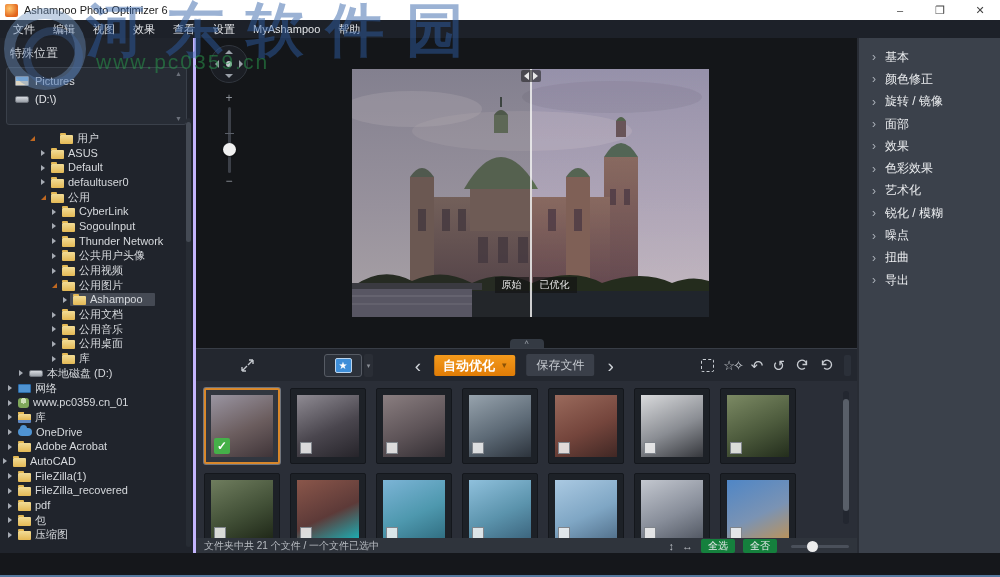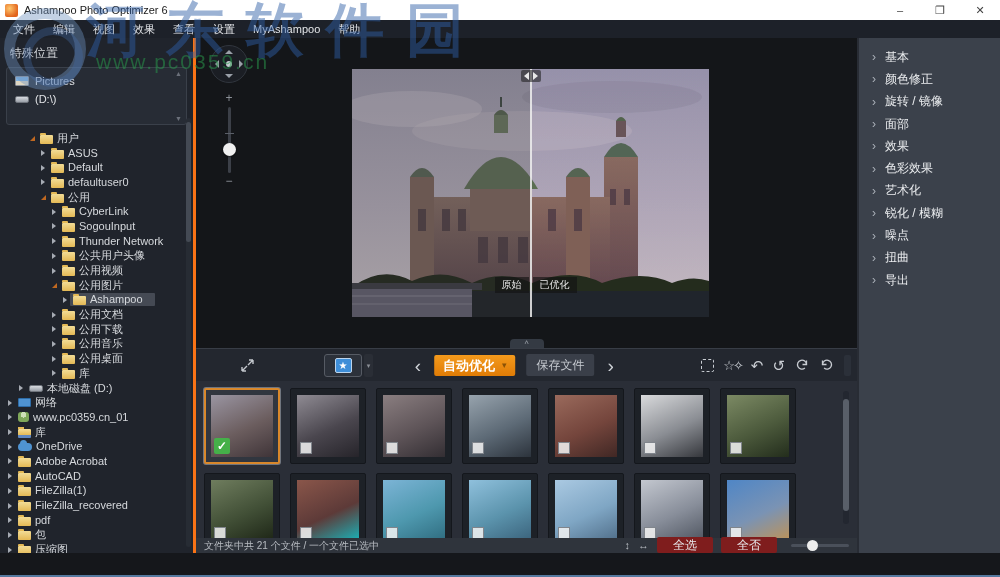--- a/index.html
+++ b/index.html
@@ -32,21 +32,21 @@
 .wm{position:absolute;left:0;top:0;width:700px;height:150px;pointer-events:none;z-index:50}
 .wm-ring{position:absolute;left:4px;top:8px;width:82px;height:82px;border:11px solid rgba(110,145,190,.42);border-radius:50%}
 .wm-ring::before{content:"";position:absolute;left:8px;top:8px;width:44px;height:44px;border:8px solid rgba(70,110,170,.35);border-radius:50%}
 .wm-name{position:absolute;left:86px;top:-8px;font-size:58px;font-weight:bold;color:rgba(45,95,165,.48);letter-spacing:22px;white-space:nowrap}
 .wm-url{position:absolute;left:96px;top:50px;font-size:21px;font-weight:normal;color:rgba(40,150,75,.55);letter-spacing:2px}
 
 
 .app-body{display:flex;height:515px}
 
 
-.left-panel{width:196px;background:#20242c;border-right:3px solid #f97316;position:relative;overflow:hidden}
+.left-panel{width:196px;background:#20242c;border-right:3px solid #c4b5fd;position:relative;overflow:hidden}
 .lp-header{padding:7px 10px 5px;font-size:12px;color:#d6d9dd}
 .locbox{margin:0 6px;background:#272c35;border:1px solid #3a404a;border-radius:3px;height:58px;padding-top:4px;position:relative}
 .locbox .tiny-arr{position:absolute;right:4px;font-size:7px;color:#6b707a}
 .tiny-up{top:2px}.tiny-dn{bottom:2px}
 .loc-row{display:flex;align-items:center;gap:6px;padding:3px 8px;font-size:11px;color:#e2e4e7}
 .licon{flex:0 0 auto}
 .ic-pictures{width:14px;height:10px;border:1px solid #8a8f98;border-radius:1px;background:linear-gradient(#7fb2e0 55%,#ded6c2 55%)}
 .ic-drive{width:14px;height:7px;background:linear-gradient(#d7dadf,#9aa0a8);border-radius:2px;border:1px solid #70757d}
 .tree{margin-top:6px;font-size:11px;color:#d6d9dd}
 .tree-row{height:14.7px;display:flex;align-items:center;line-height:1;white-space:nowrap}
@@ -126,21 +126,21 @@
 .cb{position:absolute;left:3px;bottom:3px;width:12px;height:12px;background:rgba(245,245,245,.85);border:1px solid #80858c}
 .check{position:absolute;left:3px;bottom:3px;width:16px;height:16px;background:#45b049;border-radius:2px;color:#fff;font-size:12px;font-weight:bold;display:flex;align-items:center;justify-content:center;line-height:1}
 .vscroll{position:absolute;right:8px;top:10px;bottom:14px;width:6px;background:#232730;border-radius:3px}
 .vthumb{position:absolute;top:8px;width:6px;height:112px;background:#595f69;border-radius:3px}
 
 
 .statusbar{height:15px;background:#2f343c;display:flex;align-items:flex-end;padding:0 8px;flex:0 0 auto;position:relative}
 .status-text{font-size:10px;color:#b8bcc2;white-space:nowrap}
 .status-right{margin-left:auto;display:flex;align-items:center;gap:8px}
 .s-glyph{color:#b8bcc2;font-size:11px;line-height:1}
-.s-btn{background:#7f1d1d;border-radius:2px;color:#e8eaed;font-size:12px;line-height:1;padding:2px 16px}
+.s-btn{background:#15803d;border-radius:2px;color:#e8eaed;font-size:10px;line-height:1;padding:2px 7px}
 .s-slider{position:relative;width:58px;height:3px;background:#4a505a;border-radius:2px;margin-left:6px}
 .s-thumb{position:absolute;left:16px;top:-4px;width:11px;height:11px;border-radius:50%;background:#ededed}
 
 
 .right-panel{width:143px;background:#3b414b;border-left:2px solid #282c34;padding-top:8px;overflow:hidden}
 .section{display:flex;align-items:center;gap:9px;height:22.3px;padding-left:13px;color:#eceef0;font-size:12px;white-space:nowrap}
 .chev{color:#aab0b8;font-size:12px;line-height:1}
 </style>
 </head>
 <body>
@@ -239,21 +239,21 @@
       <div class="loc-row">
             <span class="licon ic-pictures"></span>
             <span>Pictures</span>
           </div>
           <div class="loc-row">
             <span class="licon ic-drive"></span>
             <span>(D:\)</span>
           </div>
         </div>
       <div class="tree" id="tree">
-          <div class="tree-row" style="padding-left: 27px;">
+          <div class="tree-row" style="padding-left: 27px; gap: 20px;">
             <span class="arr arr-e"></span>
             <span class="row-inner">
               <span class="ticon ic-folder"></span>
               <span class="tlabel">用户</span>
             </span>
           </div>
           <div class="tree-row" style="padding-left: 38px;">
             <span class="arr arr-c"></span>
             <span class="row-inner">
               <span class="ticon ic-folder"></span>
@@ -334,27 +334,20 @@
             <span class="arr arr-c"></span>
             <span class="row-inner">
               <span class="ticon ic-folder"></span>
               <span class="tlabel">公用文档</span>
             </span>
           </div>
           <div class="tree-row" style="padding-left: 49px;">
             <span class="arr arr-c"></span>
             <span class="row-inner">
               <span class="ticon ic-folder"></span>
-              <span class="tlabel">公用下载</span>
-            </span>
-          </div>
-          <div class="tree-row" style="padding-left: 49px;">
-            <span class="arr arr-c"></span>
-            <span class="row-inner">
-              <span class="ticon ic-folder"></span>
               <span class="tlabel">公用音乐</span>
             </span>
           </div>
           <div class="tree-row" style="padding-left: 49px;">
             <span class="arr arr-c"></span>
             <span class="row-inner">
               <span class="ticon ic-folder"></span>
               <span class="tlabel">公用桌面</span>
             </span>
           </div>
@@ -400,21 +393,21 @@
               <span class="tlabel">OneDrive</span>
             </span>
           </div>
           <div class="tree-row" style="padding-left: 5px;">
             <span class="arr arr-c"></span>
             <span class="row-inner">
               <span class="ticon ic-folder"></span>
               <span class="tlabel">Adobe Acrobat</span>
             </span>
           </div>
-          <div class="tree-row" style="padding-left: 5px; text-align: right;">
+          <div class="tree-row" style=" text-align: right;">
             <span class="arr arr-c"></span>
             <span class="row-inner">
               <span class="ticon ic-folder"></span>
               <span class="tlabel">AutoCAD</span>
             </span>
           </div>
           <div class="tree-row" style="padding-left: 5px;">
             <span class="arr arr-c"></span>
             <span class="row-inner">
               <span class="ticon ic-folder"></span>

